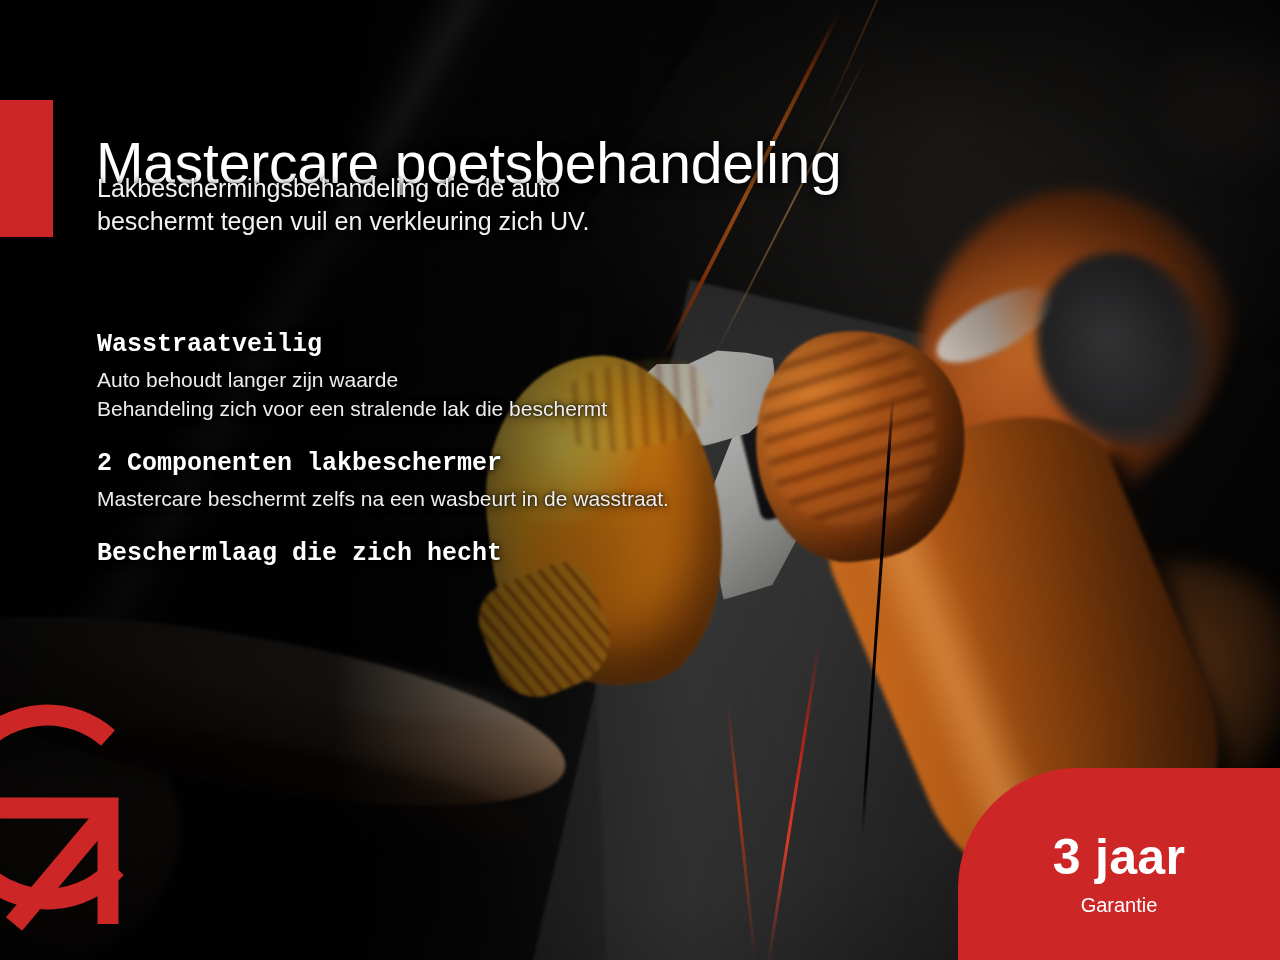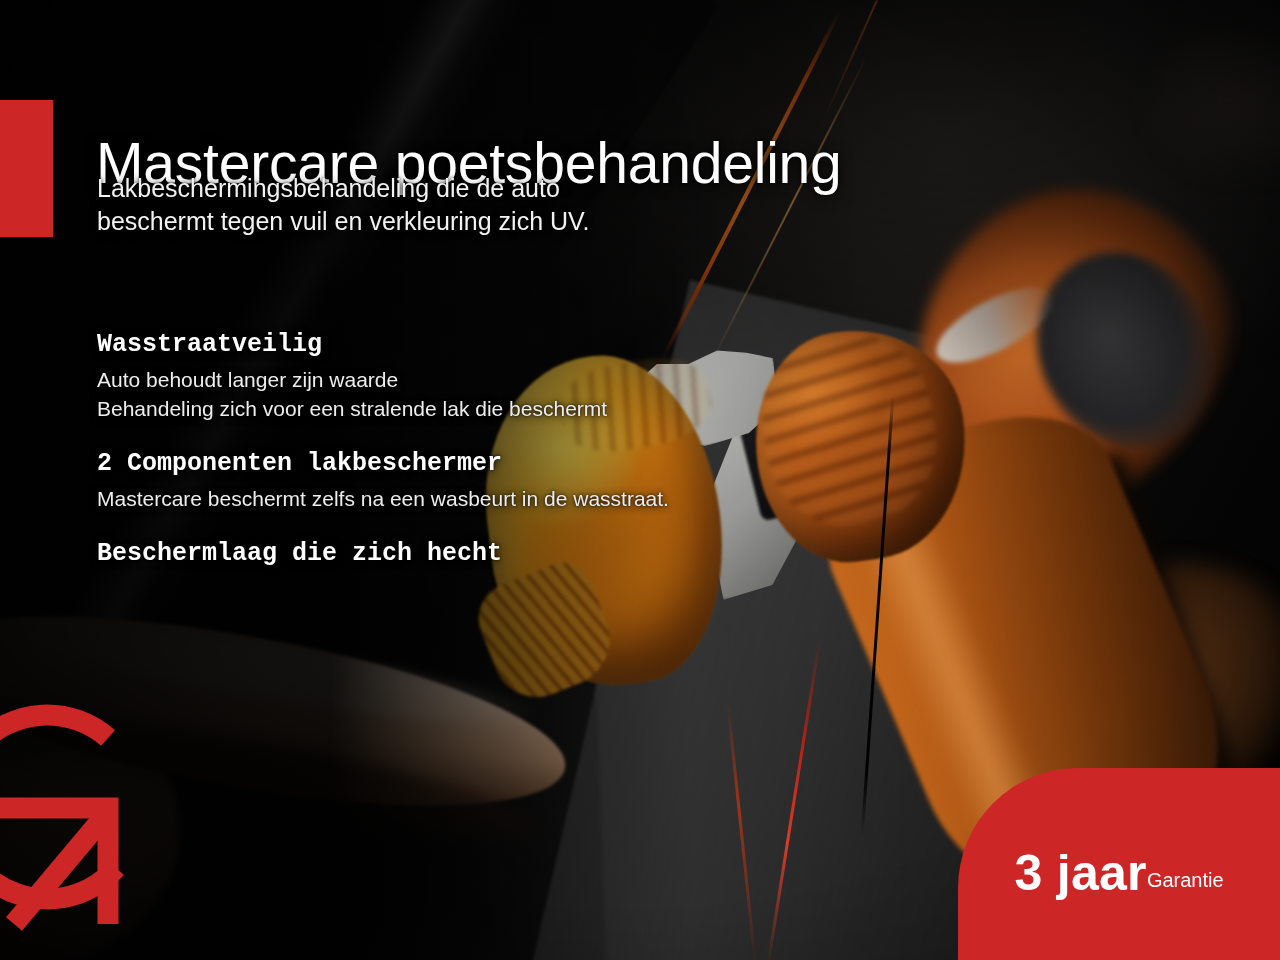--- a/index.html
+++ b/index.html
@@ -384,21 +384,21 @@
   .f-lines span { display: block; white-space: pre; }
 
   
   .badge {
     position: absolute;
     left: 958px; top: 768px;
     width: 322px; height: 192px;
     background: #cd2626;
     border-top-left-radius: 120px;
     display: flex;
-    flex-direction: row;
+    flex-direction: column;
     align-items: center;
     justify-content: center;
     padding-top: 18px;
     box-sizing: border-box;
   }
   .badge-main {
     font-size: 50px;
     font-weight: 700;
     color: #fff;
     line-height: 1;

